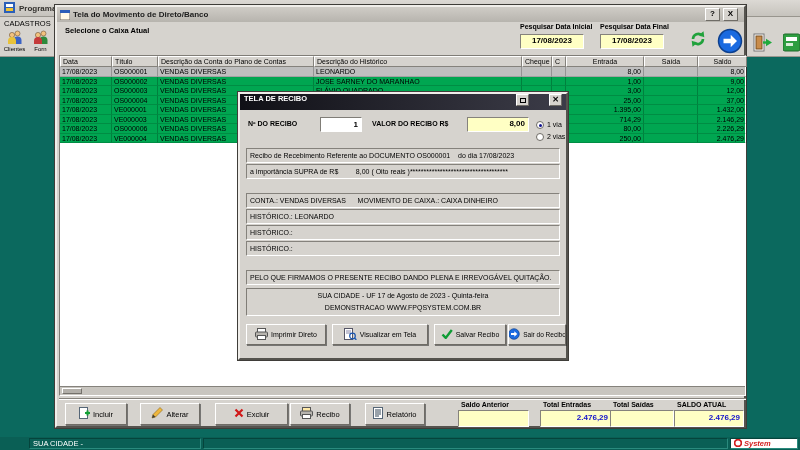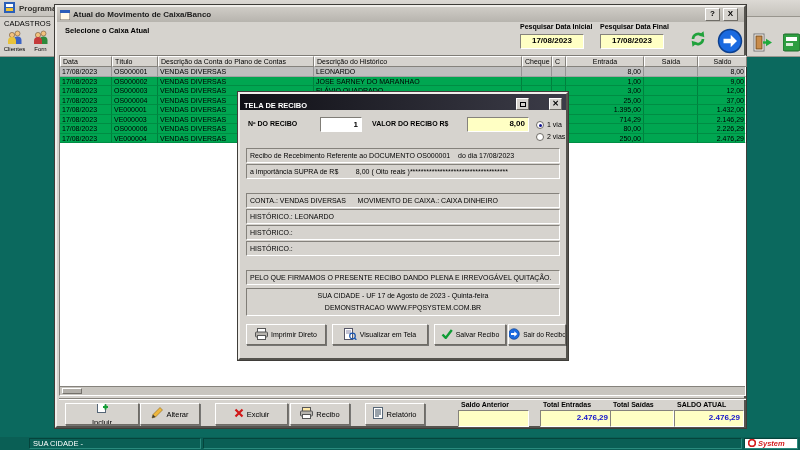--- a/index.html
+++ b/index.html
@@ -18,21 +18,21 @@
   .wtitle .t{font-size:8px;font-weight:bold;color:#1c1c1c;white-space:nowrap;overflow:hidden;}
   .sysbtn{background:#d6d3ce;border:1px solid;border-color:#fff #6f6c66 #6f6c66 #fff;font-size:8px;font-weight:bold;line-height:10px;text-align:center;}
   .ghead{display:grid;grid-template-columns:52px 46px 156px 208px 30px 14px 78px 54px 49px;}
   .ghc{font-size:7px;padding:1px 2px;background:#d6d3ce;border-top:1px solid #fff;border-left:1px solid #fff;border-right:1px solid #85827c;border-bottom:1px solid #85827c;white-space:nowrap;overflow:hidden;}
   .ghc.num{text-align:center;}
   .grow{display:grid;grid-template-columns:52px 46px 156px 208px 30px 14px 78px 54px 49px;height:9.5px;background:#00a651;}
   .grow.sel{background:#bfbfbf;}
   .gc{font-size:7px;line-height:9px;padding:0 2px;white-space:nowrap;overflow:hidden;border-right:1px solid rgba(0,0,0,.22);border-bottom:1px solid rgba(0,0,0,.15);}
   .gc.c6,.gc.c7,.gc.c8{text-align:right;}
   .dline{position:absolute;left:6px;width:314px;height:15px;background:#d6d3ce;border:1px solid;border-color:#85827c #fff #fff #85827c;font-size:7px;line-height:13px;padding:0 3px;white-space:pre;overflow:hidden;}
-  .dlg-title{background:linear-gradient(90deg,#101016,#3c3c48);display:flex;align-items:flex-end;padding:0 4px;gap:20px;}
+  .dlg-title{background:linear-gradient(90deg,#101016,#3c3c48);display:flex;align-items:flex-start;padding:0 4px;gap:20px;}
   .dlg-title .t{color:#fff;font-size:7.5px;font-weight:bold;flex:1;white-space:nowrap;overflow:hidden;}
   .radio{display:inline-block;width:8px;height:8px;border-radius:50%;background:#fff;border:1px solid #6f6c66;position:relative;vertical-align:middle;}
   .radio.on::after{content:'';position:absolute;left:2px;top:2px;width:3px;height:3px;border-radius:50%;background:#12128e;}
   .rlabel{font-size:7px;margin-left:3px;vertical-align:middle;white-space:nowrap;}
   .minsq{display:inline-block;width:6px;height:5px;border:1px solid #000;}
   .tool-btn{position:absolute;width:25px;height:27px;display:flex;flex-direction:column;align-items:center;justify-content:flex-start;font-size:6px;}
   .statusbar{position:absolute;left:0;top:437px;width:800px;height:13px;background:#0a5f55;display:flex;align-items:center;padding:1px 2px;gap:2px;}
   .statuspanel{height:11px;border:1px solid;border-color:#05443c #2a8a7d #2a8a7d #05443c;color:#fff;font-size:7.5px;line-height:9px;padding:0 3px;white-space:nowrap;overflow:hidden;}
   .combo-arrow{width:0;height:0;border-left:3px solid transparent;border-right:3px solid transparent;border-top:4px solid #333;}
   .summary-val{color:#1414cc;font-weight:bold;font-size:8px;line-height:14px;text-align:right;padding:0 3px;white-space:nowrap;overflow:hidden;}
@@ -86,21 +86,21 @@
         </svg></span>
   </div>
 </div>
 
 <div class="abs win" style="left:55px;top:5px;width:691px;height:423px;">
   <div class="abs wtitle" style="left:0;top:0;width:687px;height:15px;">
     <span><svg width="10" height="10">
           <rect width="10" height="10" fill="#fffbe8" stroke="#6b6861"></rect>
           <rect width="10" height="3" fill="#2b5fb8"></rect>
         </svg></span>
-    <span class="t">Atual do Movimento de Caixa/Banco</span>
+    <span class="t">Tela do Movimento de Direto/Banco</span>
   </div>
   <div class="abs sysbtn" style="left:648px;top:1px;width:15px;height:13px;">?</div>
   <div class="abs sysbtn" style="left:666px;top:1px;width:15px;height:13px;">X</div>
 
   <span class="abs lbl" style="left:8px;top:19px;">Selecione o Caixa Atual</span>
 
   <span class="abs lbl" style="left:463px;top:16px;font-size:7px;">Pesquisar Data Inicial</span>
   <div class="abs ybox" style="left:463px;top:27px;width:64px;height:15px;">17/08/2023</div>
   <span class="abs lbl" style="left:543px;top:16px;font-size:7px;">Pesquisar Data Final</span>
   <div class="abs ybox" style="left:543px;top:27px;width:64px;height:15px;">17/08/2023</div>
@@ -222,21 +222,21 @@
           <div class="gc c8">2.476,29</div>
         </div>
       </div>
     <div class="abs" style="left:0;bottom:0;width:685px;height:9px;background:#c8c5bf;border-top:1px solid #85827c;">
       <div class="abs bev-out" style="left:2px;top:1px;width:20px;height:6px;background:#b2afa9;"></div>
     </div>
   </div>
 
   <div class="abs" style="left:2px;top:391px;width:687px;height:2px;border-top:1px solid #85827c;border-bottom:1px solid #fff;"></div>
 
-  <div class="abs btn" style="left:8px;top:396px;width:74px;height:22px;flex-direction:column;">
+  <div class="abs btn" style="left:8px;top:396px;width:62px;height:22px;">
     <span><svg width="11" height="12">
           <rect x="0.5" y="0.5" width="8" height="11" fill="#fff" stroke="#567"></rect>
           <rect x="6" y="5" width="5" height="2" fill="#13a035"></rect>
           <rect x="7.5" y="3.5" width="2" height="5" fill="#13a035"></rect>
         </svg></span>
     <span>Incluir</span>
   </div>
   <div class="abs btn" style="left:83px;top:396px;width:60px;height:22px;">
     <span><svg width="12" height="12">
           <polygon points="1,11 2,7.5 9,0.5 11.5,3 4.5,10" fill="#f0b73c" stroke="#8a6a1a" stroke-width=".6"></polygon>
@@ -349,19 +349,19 @@
           <circle cx="13" cy="13" r="11.5" fill="#1a6ae0" stroke="#0c3f8e" stroke-width="1.5"></circle>
           <path d="M6.5 10.8h7.2V6.8l6.3 6.2-6.3 6.2v-4H6.5z" fill="#fff"></path>
         </svg></span>
     <span>Sair do Recibo</span>
   </div>
 </div>
 
 <div class="statusbar">
   <div class="statuspanel" style="width:172px;margin-left:27px;">SUA CIDADE - </div>
   <div class="statuspanel" style="flex:1;"></div>
-  <div class="statuspanel" style="width:54px;background:#fff;display:flex;align-items:center;gap:2px;">
+  <div class="statuspanel" style="width:68px;background:#fff;display:flex;align-items:center;gap:2px;">
     <span><svg width="8" height="8">
           <circle cx="4" cy="4" r="3.4" fill="none" stroke="#d31f1f" stroke-width="1.8"></circle>
         </svg></span>
     <span style="color:#d31f1f;font-weight:bold;font-style:italic;font-size:7.5px;line-height:8px;">System</span>
   </div>
 </div>
 
 </body></html>

